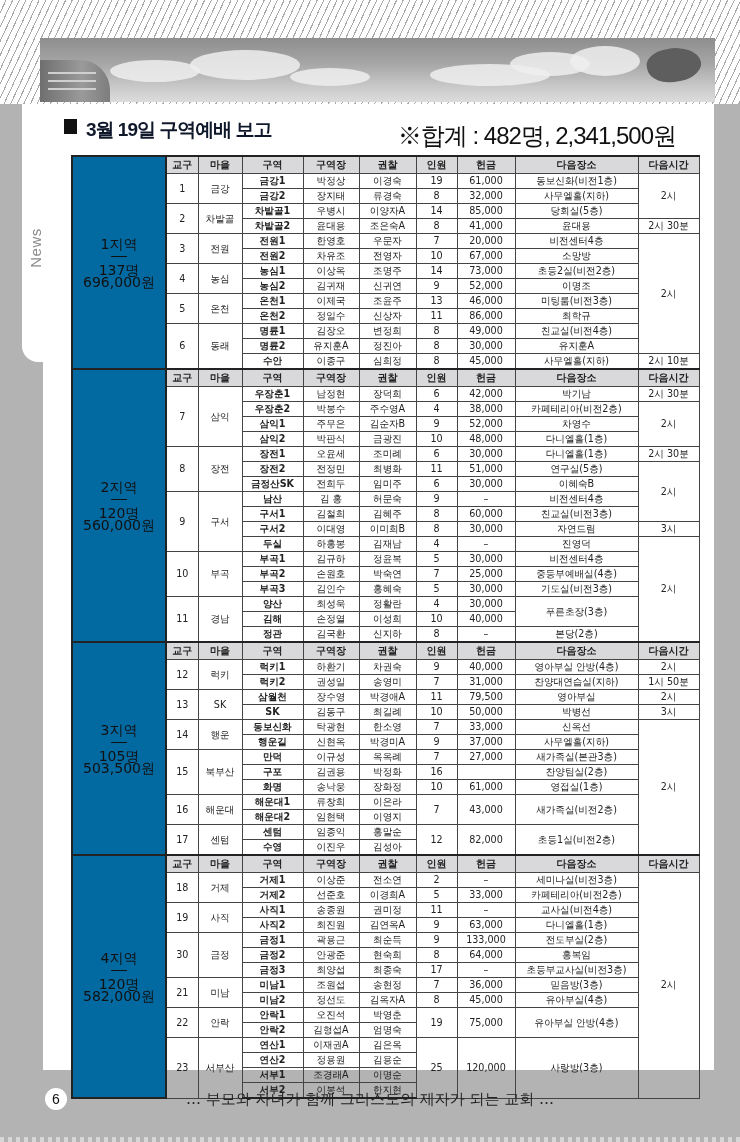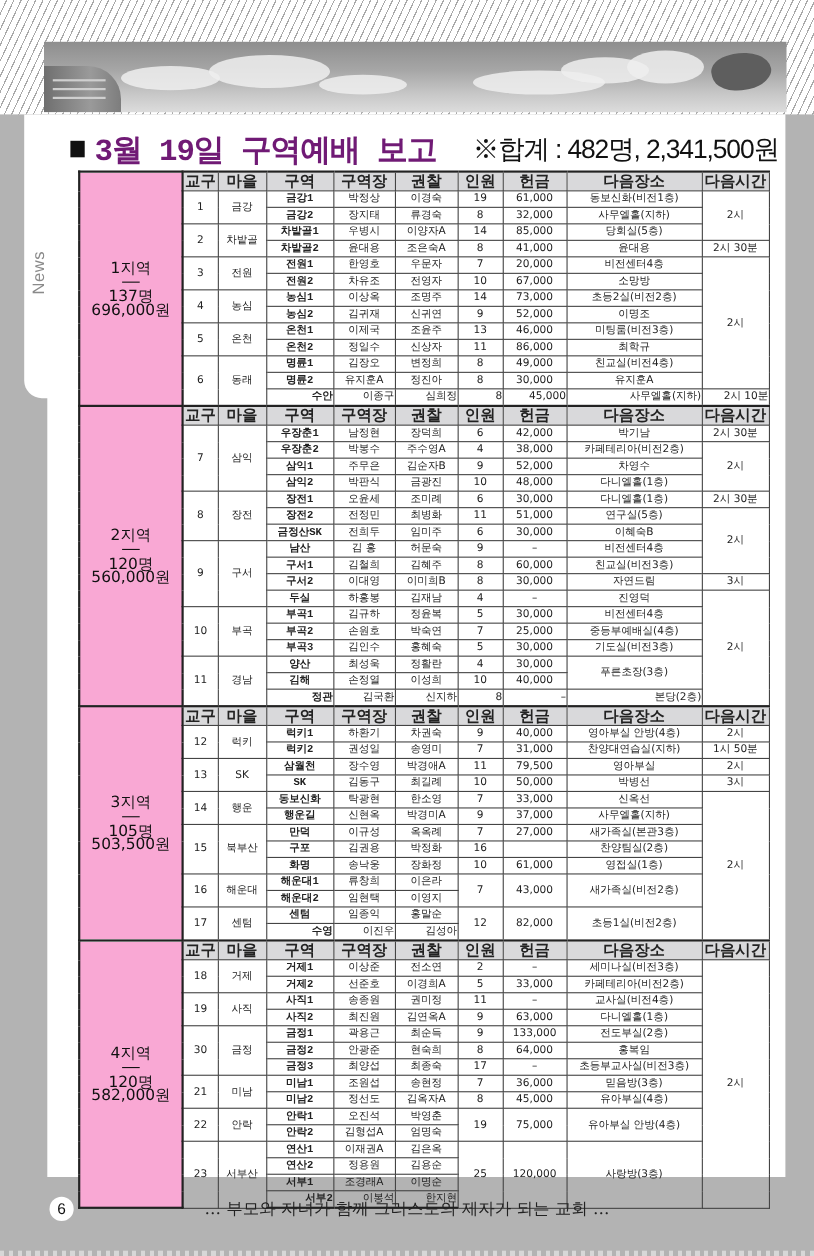--- a/index.html
+++ b/index.html
@@ -38,51 +38,51 @@
     position:absolute; left:22px; top:104px; width:22px; height:258px; background:#ffffff;
     border-bottom-left-radius:16px;
   }
   .tab-label {
     position:absolute; left:20px; top:218px; width:30px; height:60px;
     display:flex; align-items:center; justify-content:center;
     transform:rotate(-90deg); color:#8a8a8a; font-size:15px; letter-spacing:0.5px;
     font-family:"Liberation Sans",sans-serif;
   }
   .title {
-    position:absolute; left:64px; top:117px; font-size:28px; font-weight:bold; color:#701a75;
-    font-family:Liberation Mono, monospace; letter-spacing:-1px;
+    position:absolute; left:64px; top:117px; font-size:19px; font-weight:bold; color:#0f172a;
+    font-family:Liberation Sans, sans-serif; letter-spacing:-1px;
   }
   .title .sq { display:inline-block; width:13px; height:15px; background:#111; margin-right:9px; vertical-align:2px; }
   .total {
-    position:absolute; right:32px; top:120px; font-size:24px; color:#111; letter-spacing:-1px;
+    position:absolute; right:64px; top:120px; font-size:24px; color:#111; letter-spacing:-1px;
     font-family:"Liberation Sans",sans-serif;
   }
 
   table.report {
     position:absolute; left:71px; top:155px; width:627px;
     border-collapse:collapse; table-layout:fixed;
     font-size:9.6px; color:#222;
     font-family:"DejaVu Sans","Liberation Sans",sans-serif;
   }
   table.report td, table.report th {
     border:1px solid #444; padding:0; text-align:center; height:14px; line-height:12px;
     white-space:nowrap; overflow:hidden;
   }
   table.report th {
-    background:#d9d9db; font-weight:bold; font-size:14px; color:#222;
+    background:#d9d9db; font-weight:bold; font-size:10px; color:#222;
     border-top:2px solid #222;
   }
   table.report tr.hdr th { height:16px; }
   td.region {
-    background:#f9a8d4; font-size:14px; line-height:19px; color:#111; white-space:normal;
+    background:#0369a1; font-size:14px; line-height:19px; color:#111; white-space:normal;
     border:2px solid #222 !important;
   }
   td.region .dash { display:block; width:16px; height:1px; background:#111; margin:6px auto 7px; }
-  td.guyeok { font-weight:bold;font-family:Liberation Mono, monospace; }
-  tr.grp-end td { border-bottom:2px solid #222;text-align:right; }
+  td.guyeok { font-weight:bold; }
+  tr.grp-end td { border-bottom:2px solid #222; }
 
   .footer-badge {
     position:absolute; left:45px; top:1088px; width:22px; height:22px; border-radius:50%;
     background:#fff; color:#111; font-size:14px; line-height:22px; text-align:center;
     font-family:"Liberation Sans",sans-serif;
   }
   .footer-motto {
     position:absolute; left:0; width:740px; top:1090px; text-align:center;
     font-size:15px; color:#222; font-family:"DejaVu Serif","Liberation Serif",serif;
   }

